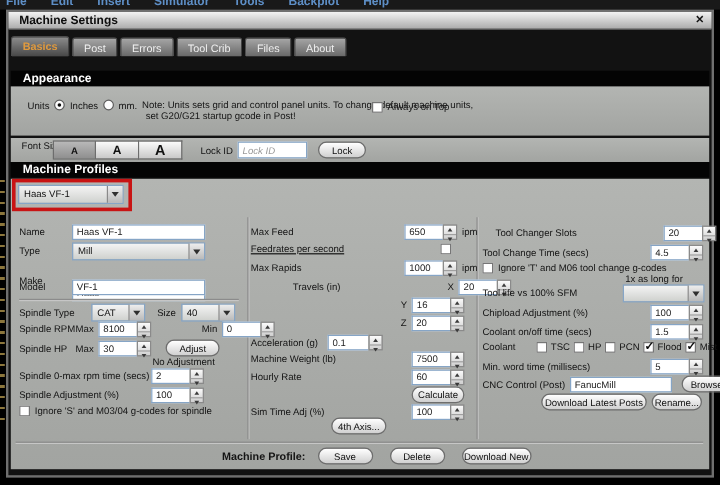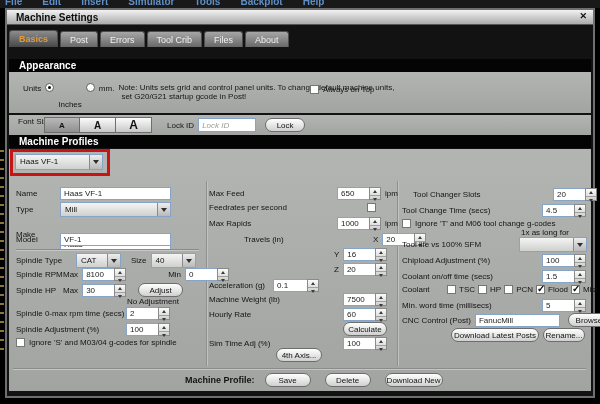--- a/index.html
+++ b/index.html
@@ -87,21 +87,21 @@
   </div>
 
   <div class="hdrbar" style="top:49px;">
     <span>Appearance</span>
   </div>
 
   <div class="panel" style="top:62px; height:41px;">
     <div class="r" style="left:14px; top:11px; align-items:flex-start;">
       <span class="lbl" style="margin-top:1px;">Units</span>
       <span class="radio on"></span>
-      <span class="lbl" style="margin-top:17px;">Inches</span>
+      <span class="lbl" style="margin-top:1px;">Inches</span>
       <span class="radio"></span>
       <span class="lbl" style="margin-top:1px;">mm.</span>
       <span class="note">
         <span style="display:block;">Note: Units sets grid and control panel units. To change default machine units,</span>
         <span style="display:block; padding-left:3px;">set G20/G21 startup gcode in Post!</span>
       </span>
     </div>
     <div class="r" style="left:301px; top:13px;">
       <span class="chk"></span>
       <span class="lbl">Always on Top</span>
@@ -234,21 +234,21 @@
       <span class="lbl" style="width:124px;">Max Feed</span>
       <span class="spin">
         <input class="inp" value="650" style="">
         <span class="arrows">
             <span class="up"></span>
             <span class="dn"></span>
           </span>
       </span>
       <span class="lbl">ipm</span>
     </div>
-    <div class="r" style="left:200px; top:54px;">
+    <div class="r" style="left:200px; top:54px;text-decoration:underline;">
       <span class="lbl" style="width:154px;">Feedrates per second</span>
       <span class="chk"></span>
     </div>
     <div class="r" style="left:200px; top:68px;">
       <span class="lbl" style="width:124px;">Max Rapids</span>
       <span class="spin">
         <input class="inp" value="1000" style="">
         <span class="arrows">
             <span class="up"></span>
             <span class="dn"></span>

